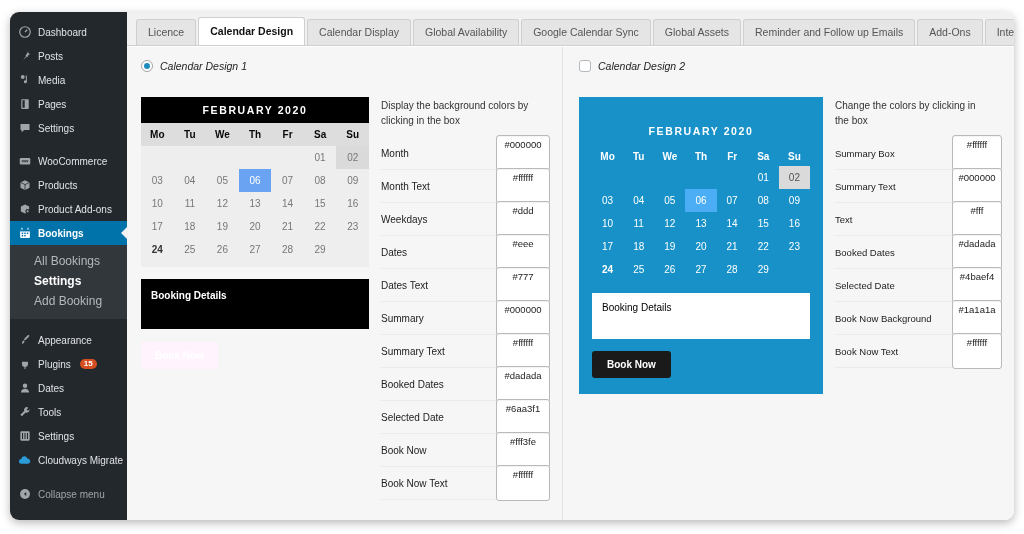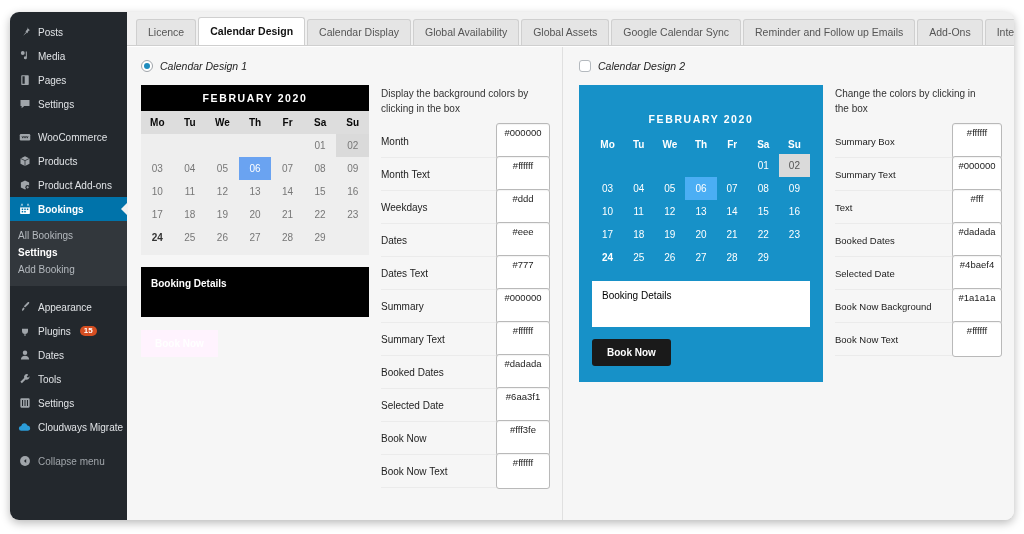--- a/index.html
+++ b/index.html
@@ -71,22 +71,22 @@
     border-top: 7px solid transparent;
     border-bottom: 7px solid transparent;
     border-right: 7px solid #f1f1f1;
   }
   .menu-sep { height: 9px; }
   .submenu {
     background: #32373c;
     padding: 6px 0 8px 0;
   }
   .submenu-item {
-    padding: 3px 8px 3px 8px;
-    font-size: 10px;
+    padding: 3px 8px 3px 24px;
+    font-size: 12px;
     color: #b4b9be;
     white-space: nowrap;
   }
   .submenu-item.current { color: #ffffff; font-weight: bold; }
   .badge {
     background: #d54e21;
     color: #fff;
     border-radius: 8px;
     font-size: 8px;
     font-weight: bold;
@@ -155,21 +155,21 @@
     overflow: hidden;
   }
   .panel-1 { width: 436px; flex: 0 0 436px; border-right: 1px solid #e0e0e0; }
   .panel-2 { flex: 1 1 auto; padding-left: 16px; }
 
   .choice-row {
     display: flex;
     align-items: center;
     gap: 7px;
     height: 18px;
-    margin-bottom: 10px;
+    margin-bottom: 22px;
   }
   .radio-outer {
     width: 12px; height: 12px;
     border-radius: 50%;
     border: 1px solid #a0a5aa;
     background: #fff;
     display: flex; align-items: center; justify-content: center;
     flex: 0 0 12px;
   }
   .radio-outer .dot {
@@ -348,20 +348,29 @@
 <body>
 
 <div id="app">
   <div class="window">
 
     <div class="sidebar">
       <div>
         <div class="menu-item">
           <span class="ico">
             <svg width="12" height="12" viewBox="0 0 16 16" fill="currentColor">
+                <circle cx="8" cy="8" r="7" fill="none" stroke="currentColor" stroke-width="1.6"></circle>
+                <path d="M8 8 L11 5" stroke="currentColor" stroke-width="1.6" fill="none"></path>
+              </svg>
+          </span>
+          <span>Dashboard</span>
+        </div>
+        <div class="menu-item">
+          <span class="ico">
+            <svg width="12" height="12" viewBox="0 0 16 16" fill="currentColor">
                 <path d="M10.5 1.5l4 4-2 1-1.3 3.3-1.7-1.7-4 4.9 4.9-4-1.7-1.7L11.5 3.5z"></path>
               </svg>
           </span>
           <span>Posts</span>
         </div>
         <div class="menu-item">
           <span class="ico">
             <svg width="12" height="12" viewBox="0 0 16 16" fill="currentColor">
                 <circle cx="5" cy="4" r="2.6"></circle>
                 <path d="M9 2h1.5v8.5a2 2 0 11-1.3-1.9z"></path>
@@ -522,22 +531,22 @@
       </div>
     </div>
 
     <div class="content">
 
       <div class="tabbar">
         <div class="tab">Licence</div>
         <div class="tab active">Calendar Design</div>
         <div class="tab">Calendar Display</div>
         <div class="tab">Global Availability</div>
+        <div class="tab">Google Calendar Sync</div>
         <div class="tab">Global Assets</div>
-        <div class="tab">Google Calendar Sync</div>
         <div class="tab">Reminder and Follow up Emails</div>
         <div class="tab">Add-Ons</div>
         <div class="tab">Integrations</div>
       </div>
 
       <div class="panels">
 
         <div class="panel panel-1">
           <div class="choice-row">
             <span class="radio-outer">

